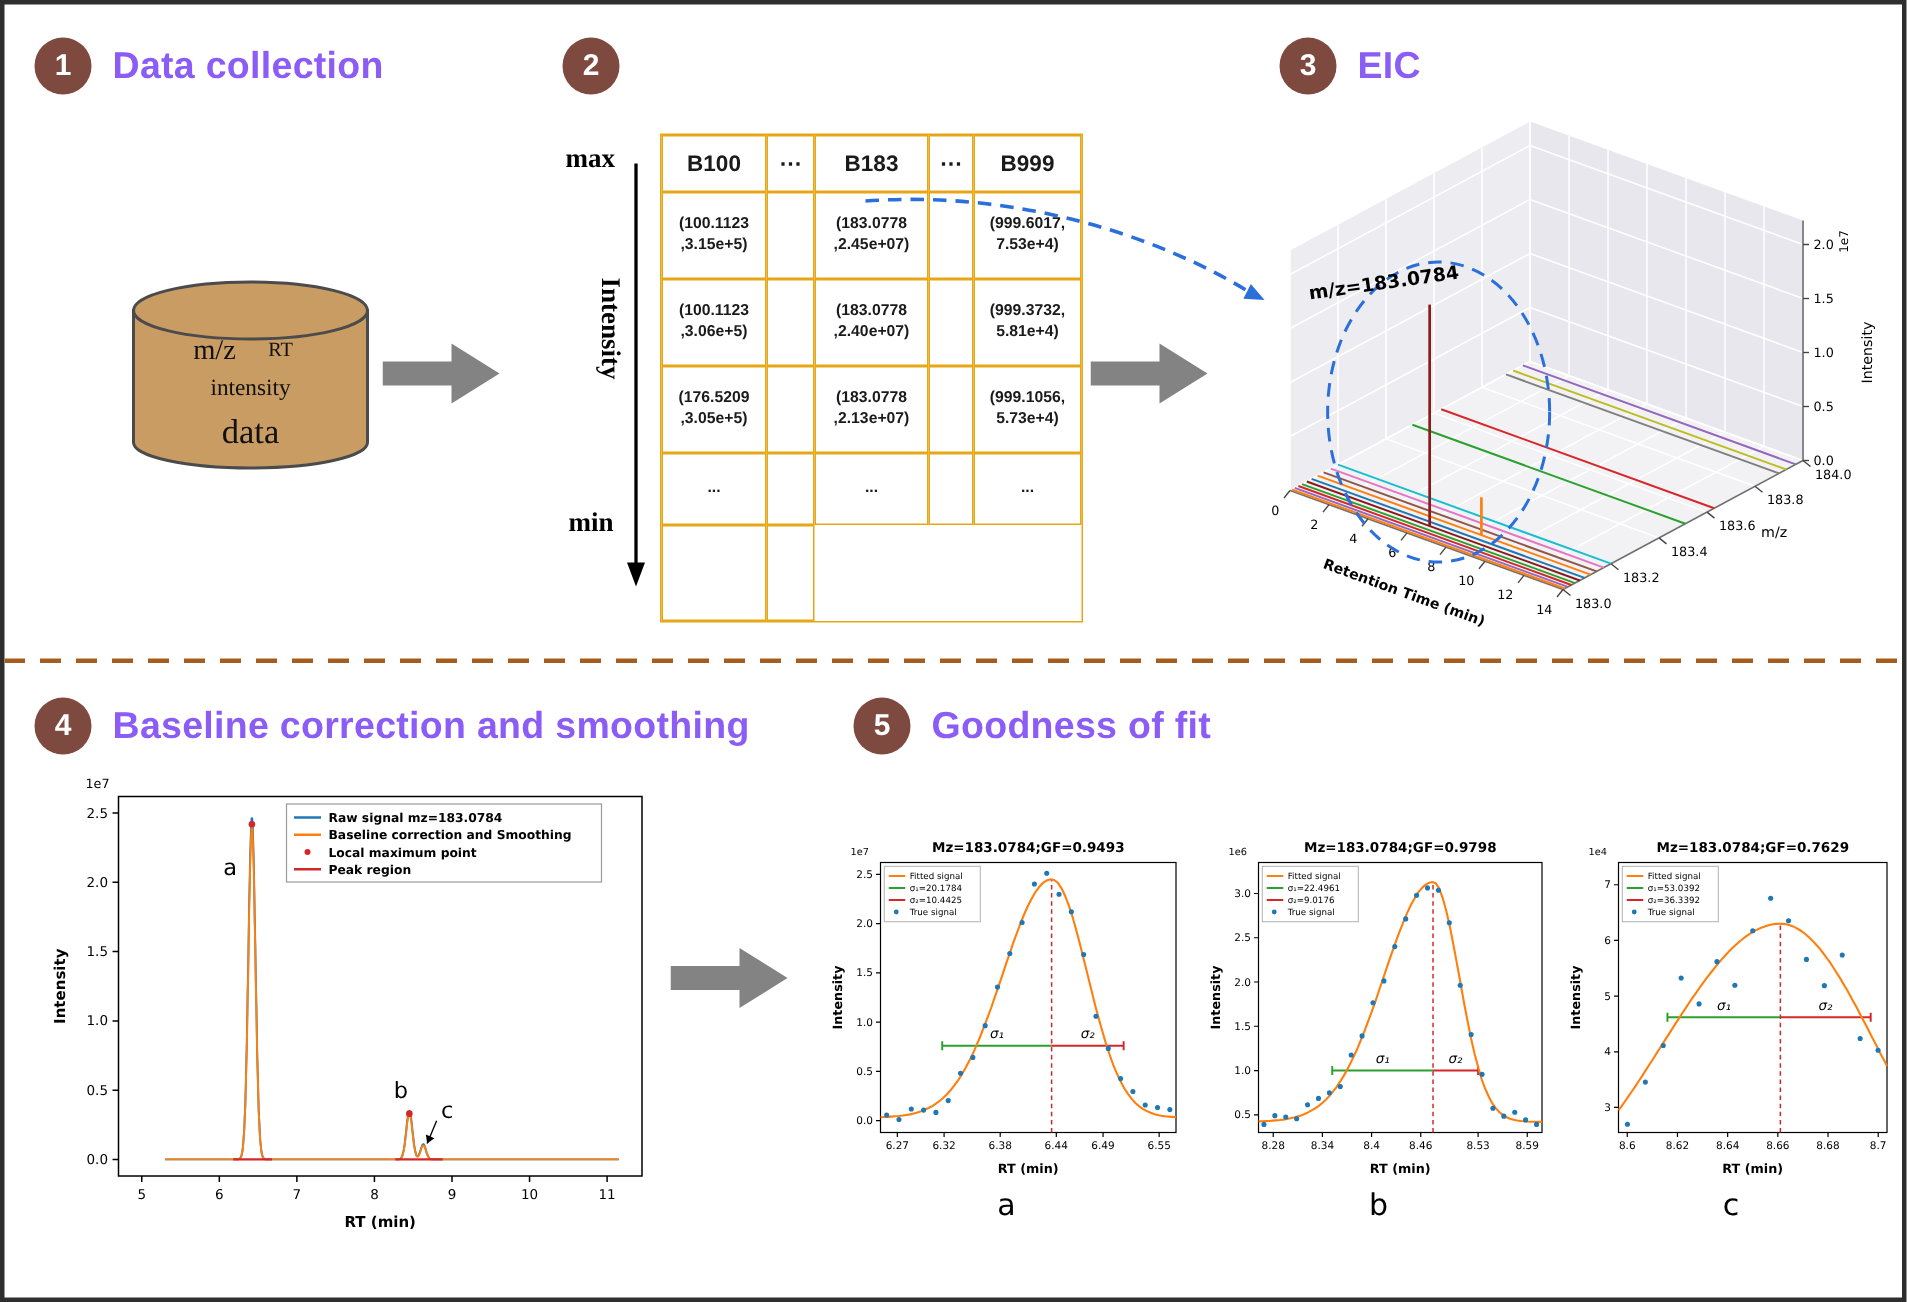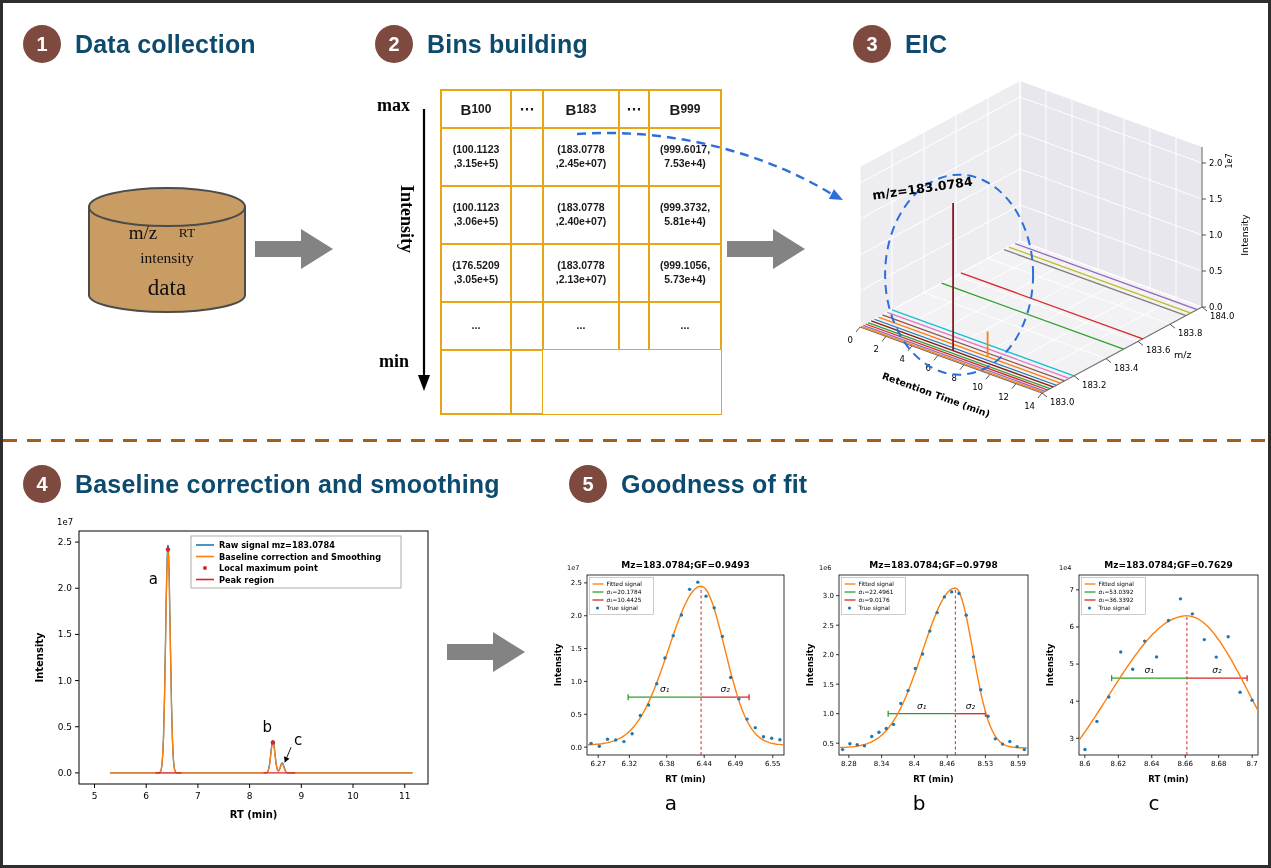--- a/index.html
+++ b/index.html
@@ -1,43 +1,42 @@
 <!DOCTYPE html>
 <html><head>
 <meta charset="utf-8">
 <style>
   *{margin:0;padding:0;box-sizing:border-box}
   body{background:#fff;margin:0}
   .canvas{position:relative;width:1271px;height:868px;background:#fff;border:3px solid #2e2e2e;overflow:hidden;font-family:"DejaVu Sans",sans-serif}
   .abs{position:absolute}
   .step{position:absolute;display:flex;align-items:center;gap:14px}
   .badge{width:38px;height:38px;border-radius:50%;background:#7e4a3f;color:#fff;display:flex;align-items:center;justify-content:center;font:700 20px "Liberation Sans",sans-serif;flex:0 0 auto}
-  .step h2{font:700 25px "Liberation Sans",sans-serif;color:#0c4a6e;letter-spacing:.2px}
+  .step h2{font:700 25px "Liberation Sans",sans-serif;color:#8b5cf6;letter-spacing:.2px}
   .axis-text{position:absolute;font:700 18px "Liberation Serif",serif;color:#000}
   #bins-table{position:absolute;left:437px;top:86px;display:grid;grid-template-columns:70px 32px 76px 30px 72px;grid-template-rows:38px 58px 58px 58px 48px 64px;background:#fff;border:1px solid #e7a615}
   .bin-cell{border:1px solid #e7a615;display:flex;align-items:center;justify-content:center;text-align:center;font:600 10.5px/1.3 "Liberation Sans",sans-serif;white-space:pre-line;color:#1a1a1a;padding:1px}
   .bin-head{font:700 15px "Liberation Sans",sans-serif}
-  .bin-head sub{font-size:12px}
+  .bin-head sub{font-size:15px}
   .divider{position:absolute;left:0;right:0;top:436px;height:3px;background:repeating-linear-gradient(90deg,#a55d1e 0 14px,transparent 14px 24px)}
   .gof-footer{position:absolute;text-align:center;font:400 20px "DejaVu Sans",sans-serif;color:#000}
   .cyl-text{font-family:"Liberation Serif",serif;fill:#111}
   svg text{font-family:"DejaVu Sans",sans-serif;fill:#000}
 </style>
 </head>
 <body>
 
 <div class="canvas">
 
   <div class="step" style="left:20px;top:22px">
     <div class="badge">1</div>
     <h2>Data collection</h2>
   </div>
   <div class="step" style="left:372px;top:22px">
     <div class="badge">2</div>
-    <h2>Bins building</h2>
   </div>
   <div class="step" style="left:850px;top:22px">
     <div class="badge">3</div>
     <h2>EIC</h2>
   </div>
   <div class="step" style="left:20px;top:462px">
     <div class="badge">4</div>
     <h2>Baseline correction and smoothing</h2>
   </div>
   <div class="step" style="left:566px;top:462px">
@@ -59,21 +58,21 @@
   </svg>
   <svg class="abs" style="left:724px;top:222px" width="80" height="48" viewBox="0 0 80 48">
     <polygon points="0,16 46,16 46,4 78,24 46,44 46,32 0,32" fill="#838383"></polygon>
   </svg>
   <svg class="abs" style="left:444px;top:625px" width="80" height="48" viewBox="0 0 80 48">
     <polygon points="0,16 46,16 46,4 78,24 46,44 46,32 0,32" fill="#838383"></polygon>
   </svg>
 
   <div class="axis-text" style="left:374px;top:92px">max</div>
   <div class="axis-text" style="left:414px;top:182px;transform:rotate(90deg);transform-origin:left top">Intensity</div>
-  <div class="axis-text" style="left:376px;top:348px">min</div>
+  <div class="axis-text" style="left:376px;top:335px">min</div>
   <svg class="abs" style="left:412px;top:104px" width="18" height="288">
     <line x1="9" y1="2" x2="9" y2="270" stroke="#000" stroke-width="2.2"></line>
     <polygon points="3,268 15,268 9,284" fill="#000"></polygon>
   </svg>
 
   <div id="bins-table">
       <div class="bin-cell bin-head">B<sub>100</sub></div>
       <div class="bin-cell bin-head">⋯</div>
       <div class="bin-cell bin-head">B<sub>183</sub></div>
       <div class="bin-cell bin-head">⋯</div>

